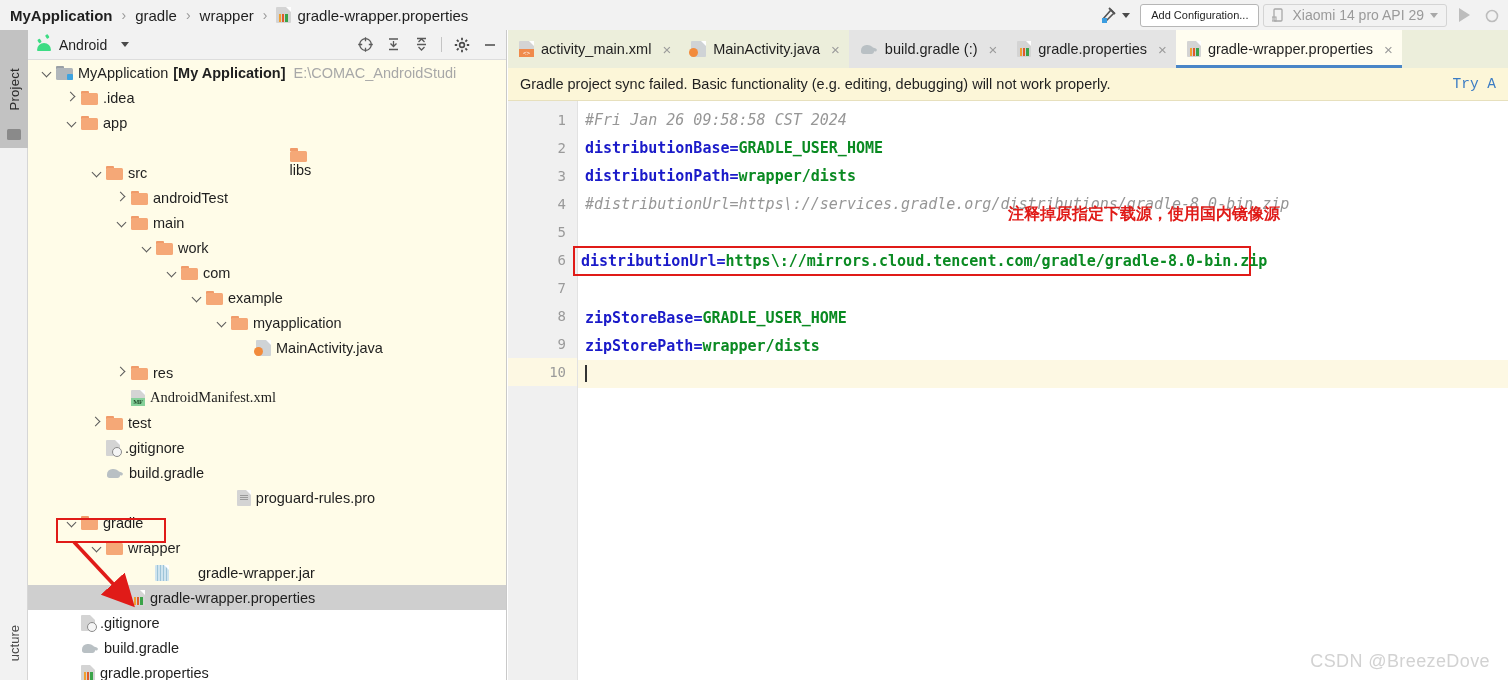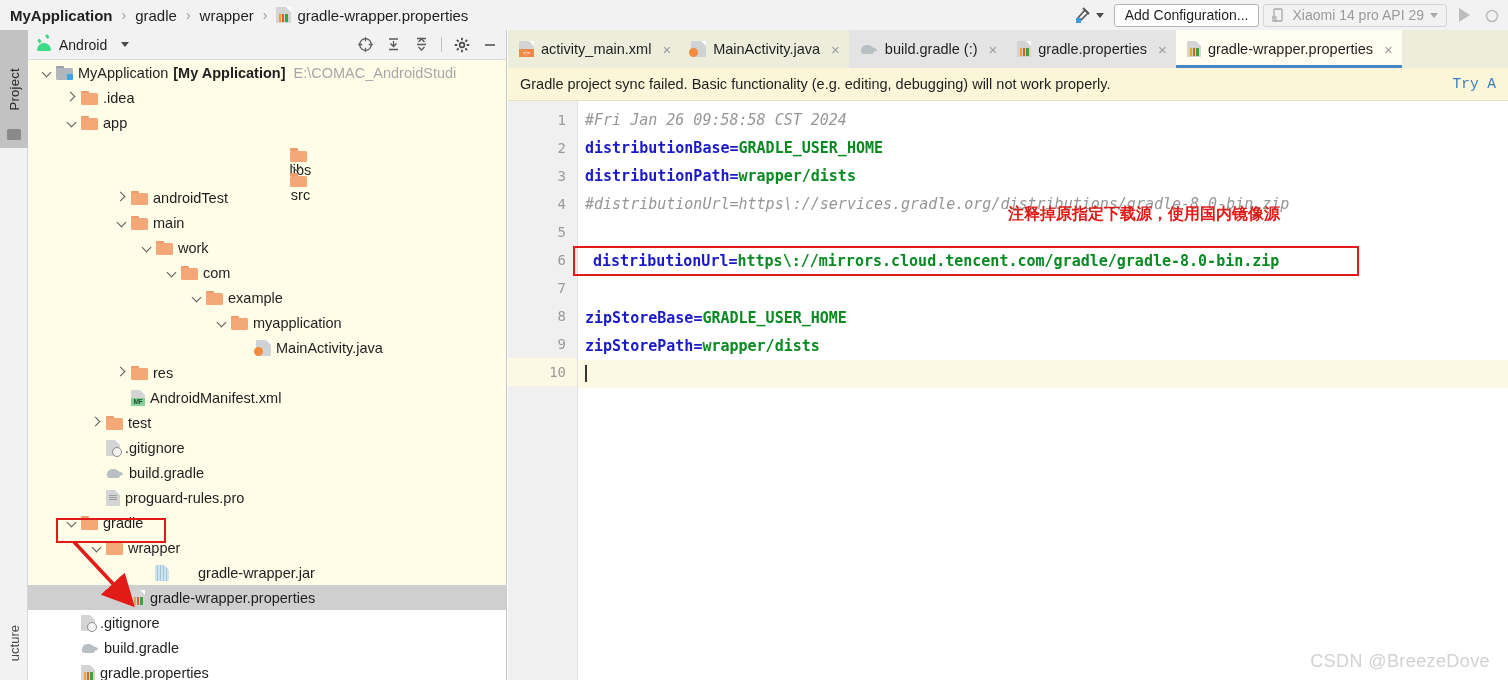--- a/index.html
+++ b/index.html
@@ -15,21 +15,21 @@
   .crumb.bold{ font-weight:bold; }
   .crumb-sep{ color:#9a9a9a; font-size:14px; margin:0 9px; }
   .crumb-ico{ margin-right:6px; display:inline-flex; vertical-align:middle; }
 
   .topright{ margin-left:auto; display:flex; align-items:center; height:100%;
     padding-right:4px; gap:4px; }
   .hammer-wrap{ display:flex; align-items:center; gap:3px; padding:0 6px; }
   .tri-down{ width:0;height:0;border-left:4px solid transparent;
     border-right:4px solid transparent;border-top:5px solid #4a4a4a; }
   .cfgbtn{ height:23px; border:1px solid #b6b6b6; border-radius:3px; background:#fff;
-    display:flex; align-items:center; padding:0 10px; font-size:14px; color:#1f1f1f;
+    display:flex; align-items:center; padding:0 10px; font-size:11px; color:#1f1f1f;
     white-space:nowrap; }
   .devbtn{ height:23px; border:1px solid #d4d4d4; border-radius:3px; background:#f2f2f2;
     display:flex; align-items:center; padding:0 8px; gap:6px; font-size:14px;
     color:#9a9a9a; white-space:nowrap; }
   .run-tri{ width:0;height:0;border-top:7px solid transparent;
     border-bottom:7px solid transparent;border-left:11px solid #bdbdbd; margin:0 8px; }
 
   
   .vstrip{ position:absolute; left:0; top:30px; width:28px; height:650px;
     background:#f2f2f2; border-right:1px solid #d6d6d6; }
@@ -279,21 +279,21 @@
         <div class="trow" style="padding-left: 37px;">
           <span class="arrow "></span>
           <span class="fld"></span>
           <span class="tlabel">app</span>
         </div>
         <div class="trow" style="padding-left: 62px; flex-direction: column;">
           <span class="arrow none"></span>
           <span class="fld"></span>
           <span class="tlabel">libs</span>
         </div>
-        <div class="trow" style="padding-left: 62px; flex-direction: column;">
+        <div class="trow" style="padding-left: 62px;">
           <span class="arrow "></span>
           <span class="fld"></span>
           <span class="tlabel">src</span>
         </div>
         <div class="trow" style="padding-left: 87px;">
           <span class="arrow right"></span>
           <span class="fld"></span>
           <span class="tlabel">androidTest</span>
         </div>
         <div class="trow" style="padding-left: 87px;">
@@ -324,41 +324,41 @@
         <div class="trow" style="padding-left: 212px;">
           <span class="arrow none"></span>
           <span class="javaico"></span>
           <span class="tlabel">MainActivity.java</span>
         </div>
         <div class="trow" style="padding-left: 87px;">
           <span class="arrow right"></span>
           <span class="fld"></span>
           <span class="tlabel">res</span>
         </div>
-        <div class="trow" style="padding-left: 87px;">
+        <div class="trow" style="padding-left: 87px; font-family: Liberation Serif, serif;">
           <span class="arrow none"></span>
           <span class="fileico mf"></span>
           <span class="tlabel">AndroidManifest.xml</span>
         </div>
         <div class="trow" style="padding-left: 62px;">
           <span class="arrow right"></span>
           <span class="fld"></span>
           <span class="tlabel">test</span>
         </div>
         <div class="trow" style="padding-left: 62px;">
           <span class="arrow none"></span>
           <span class="fileico git"></span>
           <span class="tlabel">.gitignore</span>
         </div>
         <div class="trow" style="padding-left: 62px;">
           <span class="arrow none"></span>
           <span class="eleph"></span>
           <span class="tlabel">build.gradle</span>
         </div>
-        <div class="trow" style="padding-left: 62px;">
+        <div class="trow" style="padding-left: 62px; justify-content: center;">
           <span class="arrow none"></span>
           <span class="fileico txt"></span>
           <span class="tlabel">proguard-rules.pro</span>
         </div>
         <div class="trow" style="padding-left: 37px;">
           <span class="arrow "></span>
           <span class="fld"></span>
           <span class="tlabel">gradle</span>
         </div>
         <div class="trow" style="padding-left: 62px;">
@@ -453,21 +453,21 @@
           <div class="gnum">9</div>
           <div class="gnum cur">10</div>
         </div>
       <div class="codecol" id="codecol">
         <div class="annot" style="left:430px; top:103px;">注释掉原指定下载源，使用国内镜像源</div>
       <div class="cline"><span class="c-cmt">#Fri Jan 26 09:58:58 CST 2024</span></div>
           <div class="cline"><span class="c-key">distributionBase</span><span class="c-key">=</span><span class="c-val">GRADLE_USER_HOME</span></div>
           <div class="cline"><span class="c-key">distributionPath</span><span class="c-key">=</span><span class="c-val">wrapper/dists</span></div>
           <div class="cline"><span class="c-cmt">#distributionUrl=https\://services.gradle.org/distributions/gradle-8.0-bin.zip</span></div>
           <div class="cline">&nbsp;</div>
-          <div class="cline" style="position: relative; border: 2px solid rgb(224, 27, 24); margin-left: -5px; padding-left: 18px; height: 30px; line-height: 26px; width: 786px;"><span class="c-key">distributionUrl</span><span class="c-key">=</span><span class="c-val">https\://mirrors.cloud.tencent.com/gradle/gradle-8.0-bin.zip</span></div>
+          <div class="cline" style="position: relative; border: 2px solid rgb(224, 27, 24); margin-left: -5px; padding-left: 6px; height: 30px; line-height: 26px; width: 678px;"><span class="c-key">distributionUrl</span><span class="c-key">=</span><span class="c-val">https\://mirrors.cloud.tencent.com/gradle/gradle-8.0-bin.zip</span></div>
           <div class="cline">&nbsp;</div>
           <div class="cline"><span class="c-key">zipStoreBase</span><span class="c-key">=</span><span class="c-val">GRADLE_USER_HOME</span></div>
           <div class="cline"><span class="c-key">zipStorePath</span><span class="c-key">=</span><span class="c-val">wrapper/dists</span></div>
           <div class="cline cur" style="width: 930px;"><span class="caret"></span></div>
         </div>
       <div class="watermark">CSDN @BreezeDove</div>
     </div>
   </div>
 </div>
 

